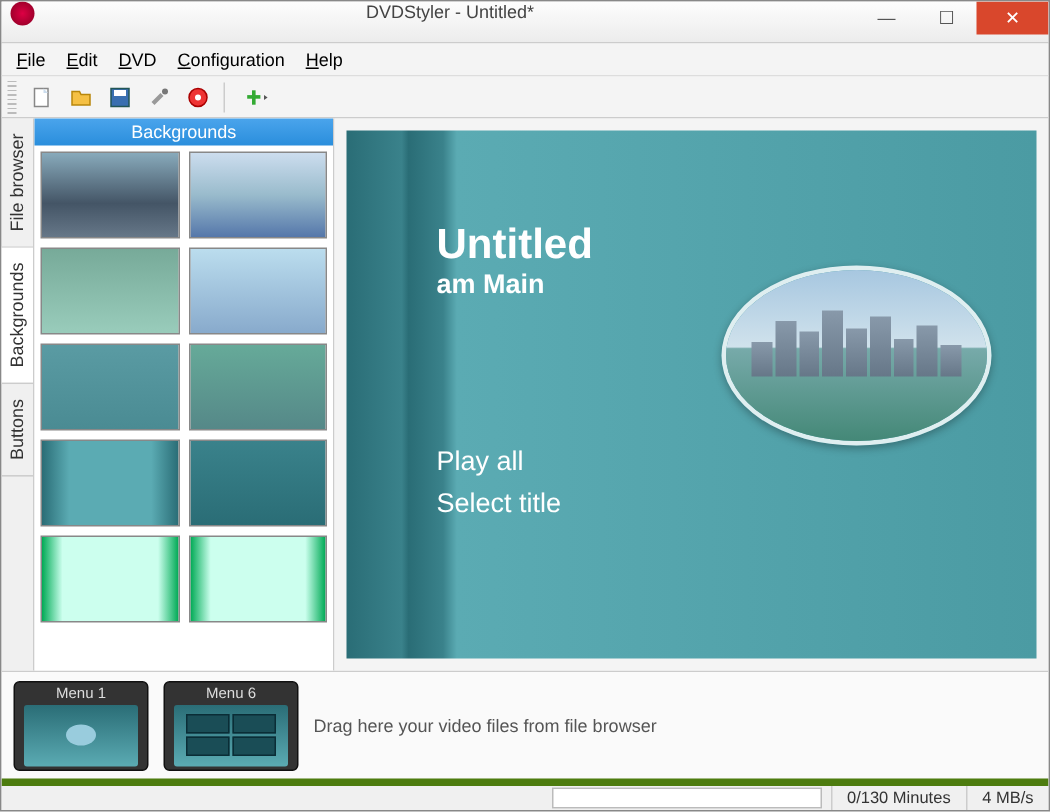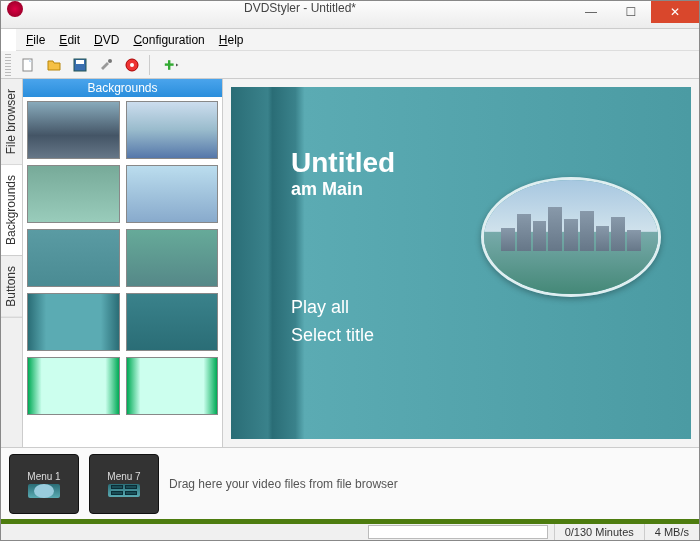--- a/index.html
+++ b/index.html
@@ -3,21 +3,21 @@
 <meta charset="utf-8">
 <style>
   * { box-sizing: border-box; margin: 0; padding: 0; }
   body { font-family: "Segoe UI", Tahoma, sans-serif; font-size: 12px; background: #fff; width: 700px; height: 541px; overflow: hidden; border: 1px solid #888; }
   .titlebar { height: 28px; background: linear-gradient(#fdfdfd,#ececec); display: flex; border-bottom: 1px solid #ccc; }
   .titlebar .icon { width: 16px; height: 16px; margin: 0 6px; background: radial-gradient(circle,#d04,#802); border-radius: 50%; }
   .titlebar .title { flex: 1; text-align: center; color: #444; }
   .winbtns { display: flex; }
   .winbtn { width: 40px; height: 22px; display: flex; align-items: center; justify-content: center; color: #555; font-size: 12px; }
   .winbtn.close { background: #d9472c; color: #fff; width: 48px; height: 22px; }
-  .menubar { height: 22px; display: flex; align-items: center; padding: 0 4px; gap: 2px; background: #f4f4f4; border-bottom: 1px solid #ddd; margin-left: 15px; }
+  .menubar { height: 22px; display: flex; align-items: center; padding: 0 4px; gap: 2px; background: #f4f4f4; border-bottom: 1px solid #ddd; }
   .menubar span { padding: 2px 6px; }
   .menubar span u { text-decoration: underline; }
   .toolbar { height: 28px; display: flex; align-items: center; padding: 2px 4px; gap: 4px; background: #f4f4f4; border-bottom: 1px solid #ccc; }
   .tbtn { width: 22px; height: 22px; display:flex; align-items:center; justify-content:center; border:1px solid transparent; border-radius:2px; }
   .tbtn svg { width:16px; height:16px; }
   .tgrip { width:6px; height:22px; background: repeating-linear-gradient(#bbb,#bbb 1px,transparent 1px,transparent 3px); margin-right:2px;}
   .main { display:flex; height: 368px; }
   .vtabs { width: 22px; background:#f0f0f0; border-right:1px solid #ccc; display:flex; flex-direction:column; }
   .vtab { flex: 0 0 auto; writing-mode: vertical-rl; transform: rotate(180deg); padding: 10px 3px; text-align:center; border-top:1px solid #ccc; cursor:pointer; color:#333; }
   .vtab.active { background:#fff; font-weight:normal; }
@@ -29,21 +29,21 @@
   .dvd { width:100%; height:100%; background: linear-gradient(90deg,#2a6d76 0%,#3a828b 8%,#2a6d76 9%,#3a828b 14%,#5babb3 16%,#4b9ba3 100%); position:relative; color:#fff; font-family: Verdana, sans-serif; }
   .dvd .title1 { position:absolute; left:60px; top:60px; font-size:28px; font-weight:bold; }
   .dvd .title2 { position:absolute; left:60px; top:92px; font-size:18px; font-weight:bold; }
   .dvd .play { position:absolute; left:60px; top:210px; font-size:18px; }
   .dvd .sel { position:absolute; left:60px; top:238px; font-size:18px; }
   .oval { position:absolute; right:30px; top:90px; width:180px; height:120px; border-radius:50%; overflow:hidden; border:3px solid #dfeef0; box-shadow:0 2px 6px rgba(0,0,0,.3); }
   .oval .sky { position:absolute; inset:0; background:linear-gradient(#a7c7e0,#d0e2ec 45%,#7aa 46%,#487 100%); }
   .oval .city { position:absolute; bottom:38%; left:10%; right:10%; height:40%; display:flex; align-items:flex-end; gap:2px; }
   .oval .city div { flex:1; background:linear-gradient(#89a,#678); }
   .bottom { height: 72px; border-top:1px solid #ccc; display:flex; align-items:center; padding:4px 8px; gap:10px; background:#fafafa; }
-  .menuthumb { width:70px; height:60px; background:#333; border:1px solid #111; border-radius:4px; display:flex; flex-direction:column; align-items:center; color:#ddd; font-size:10px; padding:16px; }
+  .menuthumb { width:90px; height:60px; background:#333; border:1px solid #111; border-radius:4px; display:flex; flex-direction:column; align-items:center; color:#ddd; font-size:10px; padding:2px; }
   .menuthumb .mt { margin-bottom:2px; }
   .menuthumb .mi { flex:1; width:90%; background:linear-gradient(#2a6d76,#5babb3); border-radius:2px; display:flex; align-items:center; justify-content:center; }
   .menuthumb .grid4 { display:grid; grid-template-columns:1fr 1fr; grid-template-rows:1fr 1fr; gap:2px; width:80%; height:70%; }
   .menuthumb .grid4 div { background:#1a4d56; border:1px solid #0a2d36; }
   .drophint { color:#555; font-size:12px; }
   .status { height:21px; border-top:5px solid #4d7c0f; display:flex; align-items:center; background:#f0f0f0; }
   .status .spacer { flex:1; }
   .status .cell { border-left:1px solid #ccc; padding:2px 10px; color:#333; font-size:11px; }
   .status .pbar { width:180px; height:14px; border:1px solid #bbb; margin-right:6px; background:#fff; }
 </style>
@@ -157,21 +157,21 @@
 </div>
 
 <div class="bottom">
   <div class="menuthumb">
     <div class="mt">Menu 1</div>
     <div class="mi">
         <div style="width:20px;height:14px;border-radius:50%;background:#9cd"></div>
       </div>
   </div>
   <div class="menuthumb">
-    <div class="mt">Menu 7</div>
+    <div class="mt">Menu 6</div>
     <div class="mi">
         <div class="grid4">
           <div></div>
           <div></div>
           <div></div>
           <div></div>
         </div>
       </div>
   </div>
   <div class="drophint">Drag here your video files from file browser</div>

